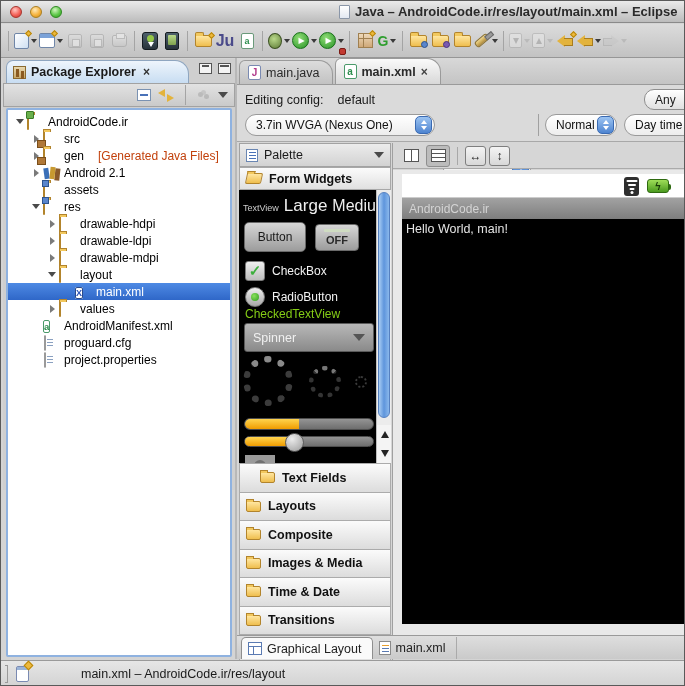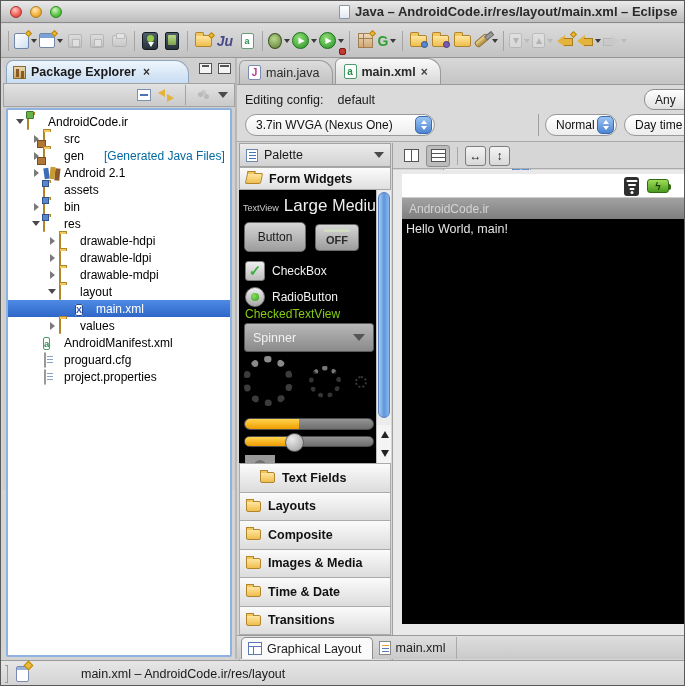--- a/index.html
+++ b/index.html
@@ -36,21 +36,21 @@
   .i-print { width:15px; height:12px; background:linear-gradient(#f2f2f2,#c6c6c6); border:1px solid #8a8a8a; border-radius:2px 2px 3px 3px; position:relative; }
   .i-print::before { content:""; position:absolute; left:3px; top:-3px; width:7px; height:4px; background:#fff; border:1px solid #9a9a9a; }
   .i-droid { width:16px; height:18px; background:linear-gradient(#4e616c,#27323a); border:1px solid #141b20; border-radius:3px; position:relative; }
   .i-droid::before { content:""; position:absolute; left:4px; top:2px; width:7px; height:7px; border-radius:50%; background:#95c747; }
   .i-droid::after { content:""; position:absolute; left:5px; bottom:2px; width:0; height:0; border-left:3px solid transparent; border-right:3px solid transparent; border-top:5px solid #fff; }
   .i-avd { width:14px; height:18px; background:linear-gradient(#4e616c,#27323a); border:1px solid #141b20; border-radius:2px; position:relative; }
   .i-avd::before { content:""; position:absolute; left:2px; top:2px; right:2px; bottom:4px; background:linear-gradient(#b9d98a,#7fa24e); border-radius:1px; }
   .fold { width:17px; height:12px; background:linear-gradient(#ffe6a0,#efbe4e); border:1px solid #b2842c; border-radius:1px 2px 2px 2px; position:relative; }
   .fold::before { content:""; position:absolute; left:-1px; top:-4px; width:7px; height:3px; background:#f2c85e; border:1px solid #b2842c; border-bottom:none; border-radius:2px 2px 0 0; }
   .badge { position:absolute; width:7px; height:7px; border-radius:50%; right:-2px; bottom:-2px; }
-  .i-ju { font-size:14px; font-weight:bold; color:#4a4a8a; font-style:italic; position:relative; }
+  .i-ju { font-size:16px; font-weight:bold; color:#4a4a8a; position:relative; }
   .i-newxml { width:13px; height:16px; background:#fff; border:1px solid #6a9a7a; border-radius:2px; position:relative; font-size:9px; font-weight:bold; color:#2e8e4e; text-align:center; line-height:14px; }
   .i-bug { width:14px; height:16px; border-radius:50%; background:radial-gradient(circle at 5px 5px,#b9d98a,#5e7a36); border:1px solid #3c5222; position:relative; }
   .i-run { width:17px; height:17px; border-radius:50%; background:radial-gradient(circle at 6px 5px,#8edc74,#2a9428); border:1px solid #187018; color:#fff; font-size:8px; display:flex; align-items:center; justify-content:center; padding-left:2px; }
   .i-lockbadge { position:absolute; right:-2px; bottom:-2px; width:7px; height:7px; background:#c23a32; border:1px solid #7a1a14; border-radius:2px; }
   .i-grid { width:15px; height:15px; background:linear-gradient(#eed9ba,#cfa878); border:1px solid #a08050; position:relative; }
   .i-grid::before { content:""; position:absolute; left:4px; top:0; bottom:0; width:1px; background:#a08050; }
   .i-grid::after { content:""; position:absolute; top:4px; left:0; right:0; height:1px; background:#a08050; }
   .i-g { font-size:14px; font-weight:bold; color:#2e9e2e; position:relative; }
   .i-torch { width:16px; height:7px; background:linear-gradient(#f2d88a,#b08a3a); border:1px solid #8a7030; border-radius:3px; transform:rotate(-40deg); position:relative; }
   .i-torch::after { content:""; position:absolute; right:-6px; top:1px; width:7px; height:3px; background:#9a9a9a; border:1px solid #6a6a6a; }
@@ -102,21 +102,21 @@
   .bd-pkg::after { content:""; position:absolute; right:-2px; bottom:-2px; width:7px; height:6px; background:#b07838; border:1px solid #7a4e1a; }
   .bd-sys::after { content:""; position:absolute; left:-2px; top:-3px; width:5px; height:5px; background:#5a86cc; border:1px solid #2e548e; }
   .t-lib { width:16px; height:13px; position:relative; }
   .t-lib::before { content:""; position:absolute; left:1px; top:2px; width:5px; height:11px; background:#3a6fb8; transform:rotate(-8deg); }
   .t-lib::after { content:""; position:absolute; left:7px; top:1px; width:5px; height:12px; background:#c89a30; transform:rotate(6deg); box-shadow:5px 1px 0 #8a5a2a; }
   .t-xml { width:13px; height:13px; margin-top:1px; background:#fff; border:1px solid #5a7ab2; border-radius:2px; font-size:9px; font-weight:bold; color:#2a52b8; text-align:center; line-height:12px; font-family:"Liberation Sans",sans-serif; }
   .trow.sel .t-xml { border-color:#2a4a8a; }
   .t-manif { width:13px; height:14px; background:#fff; border:1px solid #4a9a6a; border-radius:2px; font-size:9.5px; font-weight:bold; color:#2e8e4e; text-align:center; line-height:13px; }
   .t-file { width:12px; height:14px; margin-left:1px; background:#fdfdfd; border:1px solid #9a9a9a; border-radius:1px; position:relative; }
   .t-file::after { content:""; position:absolute; left:2px; top:3px; width:6px; height:1px; background:#8aa0c0; box-shadow:0 3px 0 #8aa0c0, 0 6px 0 #8aa0c0; }
-  .tsuffix { color:#0369a1; margin-left:20px; }
+  .tsuffix { color:#c2410c; margin-left:14px; }
   
   .vdivider { position:absolute; left:234px; top:57px; width:2px; height:601px; background:#b8b8b8; }
   
   .editor { position:absolute; left:236px; top:57px; width:449px; height:601px; background:#d6d6d6; }
   .etabs { position:absolute; left:0; top:0; width:449px; height:27px; background:linear-gradient(#d8d8d8,#c4c4c4); border-bottom:1px solid #9a9a9a; display:flex; align-items:flex-end; padding-left:2px; }
   .etab { height:24px; display:flex; align-items:center; gap:5px; padding:0 12px 0 8px; font-size:12.5px; color:#2a2a2a;
     border:1px solid #9a9a9a; border-bottom:none; border-radius:6px 14px 0 0; background:linear-gradient(#dcdcdc,#c2c2c2); margin-right:2px; }
   .etab.active { background:linear-gradient(#fafafa,#d8d8d8); font-weight:bold; height:26px; }
   .jico { width:13px; height:15px; background:#fff; border:1px solid #7a8ab2; border-radius:2px; font-size:10px; font-weight:bold; color:#b23a8a; text-align:center; line-height:14px; flex:none; }
   .aico { width:13px; height:15px; background:#fff; border:1px solid #4a9a6a; border-radius:2px; font-size:10px; font-weight:bold; color:#2e8e4e; text-align:center; line-height:14px; flex:none; }
@@ -378,25 +378,20 @@
         <span class="tarr col"></span>
         <span class="tico"><span class="t-lib"></span></span>
         <span>Android 2.1</span>
       </div>
       <div class="trow lvl1">
         <span class="tarr"></span>
         <span class="tico"><span class="tf bd-sys"></span></span>
         <span>assets</span>
       </div>
       <div class="trow lvl1">
-        <span class="tarr col"></span>
-        <span class="tico"><span class="tf bd-sys"></span></span>
-        <span>bin</span>
-      </div>
-      <div class="trow lvl1">
         <span class="tarr exp"></span>
         <span class="tico"><span class="tf bd-sys"></span></span>
         <span>res</span>
       </div>
       <div class="trow lvl2">
         <span class="tarr col"></span>
         <span class="tico"><span class="tf"></span></span>
         <span>drawable-hdpi</span>
       </div>
       <div class="trow lvl2">

